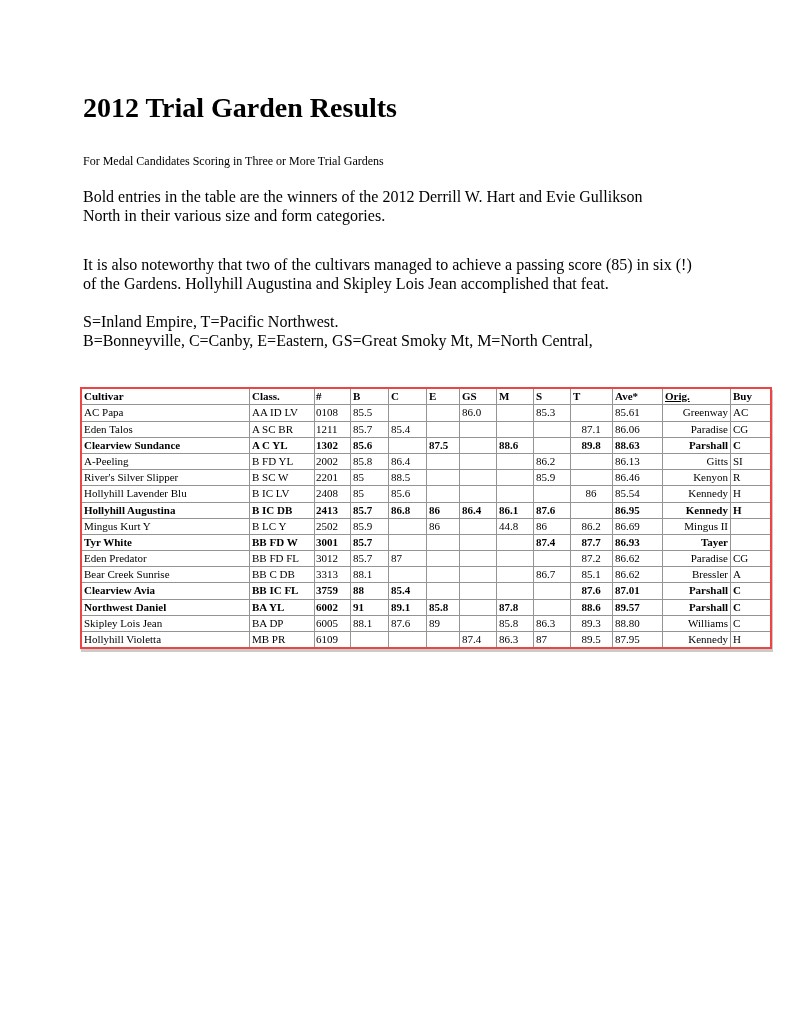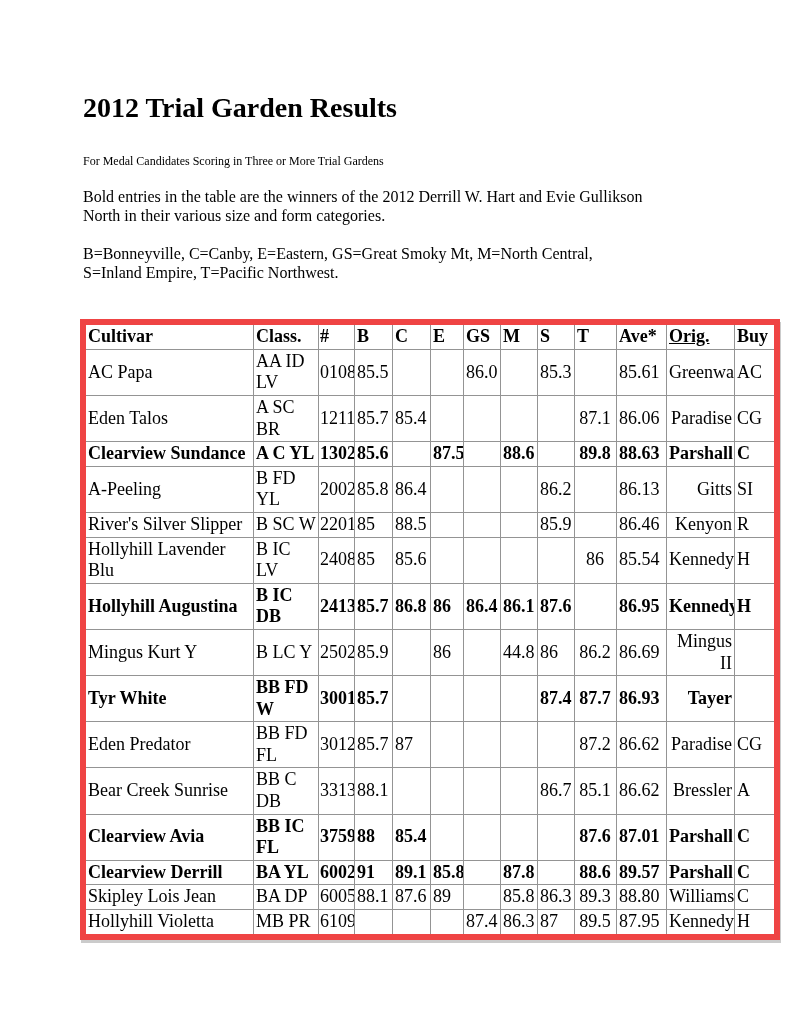--- a/index.html
+++ b/index.html
@@ -25,22 +25,22 @@
   }
   .para { font-size: 16px; line-height: 19px; }
   .intro { margin-top: 17px; }
   .note { margin-top: 30px; }
   .legend { margin-top: 19px; }
   .table-wrap { margin-top: 37px; margin-left: -3px; }
   table.results {
     border-collapse: collapse;
     table-layout: fixed;
     width: 625px;
-    font-size: 18px;
-    border: 6px solid #ef4444;
+    font-size: 11px;
+    border: 2px solid #ef4444;
     box-shadow: 1px 3px 0 rgba(160,160,160,0.55);
   }
   table.results th, table.results td {
     border: 1px solid #949494;
     padding: 1px 2px;
     line-height: 1.2;
     vertical-align: middle;
     overflow: hidden;
     white-space: normal;
   }
@@ -70,24 +70,28 @@
 
   <h1 class="title">2012 Trial Garden Results</h1>
 
   <div class="subtitle">For Medal Candidates Scoring in Three or More Trial Gardens</div>
 
   <div class="para intro">
     <div><b>Bold entries in the table are the winners of  the 2012 Derrill W. Hart and Evie Gullikson</b></div>
     <div><b>North</b> in their various size and form categories.</div>
   </div>
 
+  <div class="para note">
+    <div>It is also noteworthy that two of the cultivars managed to achieve a passing score (85) in six (!)</div>
+    <div>of the Gardens. <b>Hollyhill Augustina</b> and <b>Skipley Lois Jean</b> accomplished that feat.</div>
+  </div>
 
   <div class="para legend">
+    <div>S=Inland Empire, T=Pacific Northwest.</div>
     <div>B=Bonneyville, C=Canby, E=Eastern, GS=Great Smoky Mt, M=North Central,</div>
-    <div>S=Inland Empire, T=Pacific Northwest.</div>
   </div>
 
   <div class="table-wrap">
     <table class="results">
       <thead>
         <tr>
             <th class="c0">Cultivar</th>
             <th class="c1">Class.</th>
             <th class="c2">#</th>
             <th class="c3">B</th>
@@ -277,21 +281,21 @@
             <td class="c5"></td>
             <td class="c6"></td>
             <td class="c7"></td>
             <td class="c8"></td>
             <td class="c9">87.6</td>
             <td class="c10">87.01</td>
             <td class="c11">Parshall</td>
             <td class="c12">C</td>
           </tr>
           <tr class="bold">
-            <td class="c0">Clearview Derrill</td>
+            <td class="c0">Northwest Daniel</td>
             <td class="c1">BA YL</td>
             <td class="c2">6002</td>
             <td class="c3">91</td>
             <td class="c4">89.1</td>
             <td class="c5">85.8</td>
             <td class="c6"></td>
             <td class="c7">87.8</td>
             <td class="c8"></td>
             <td class="c9">88.6</td>
             <td class="c10">89.57</td>

